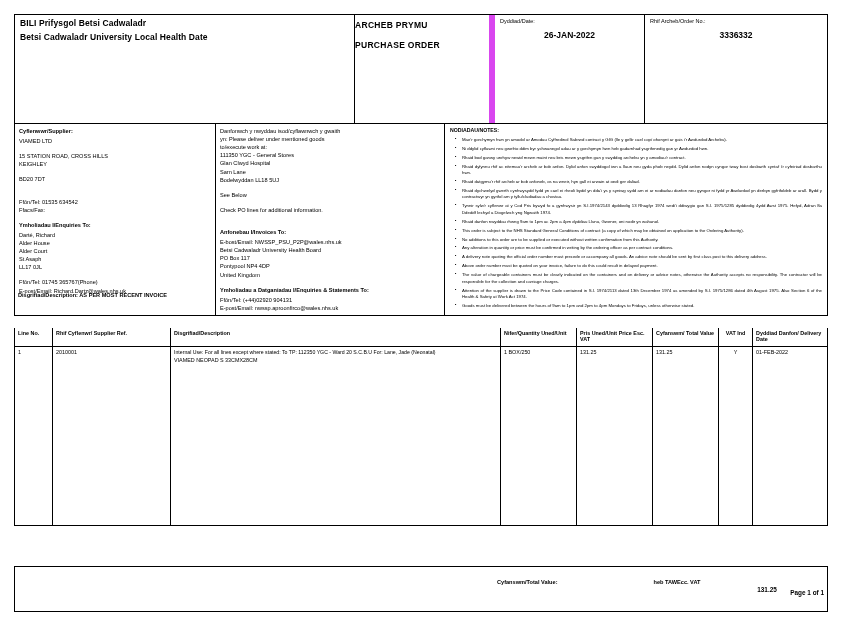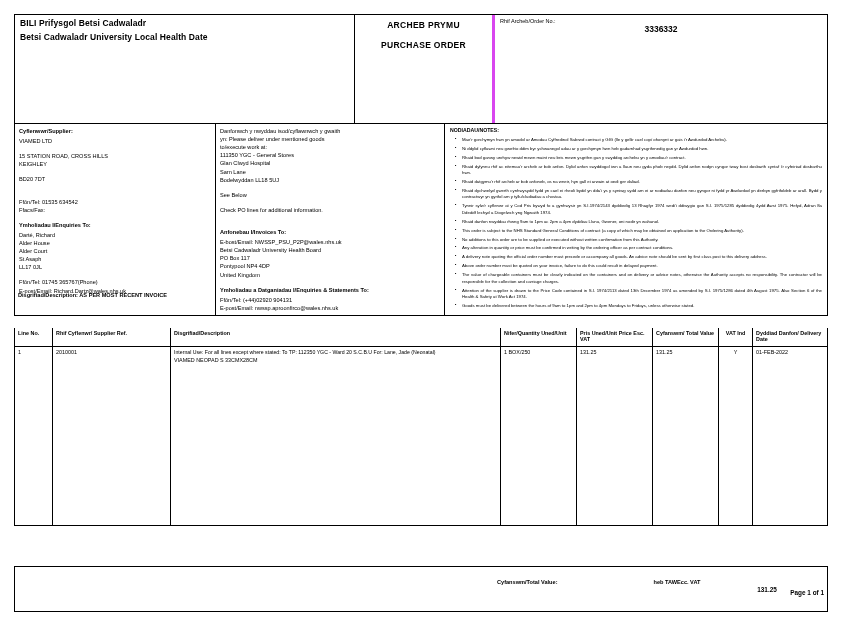--- a/index.html
+++ b/index.html
@@ -45,22 +45,21 @@
     margin-bottom: 4px;
   }
   .hdr-org .l2 {
     font-size: 8.5px;
     font-weight: bold;
     letter-spacing: .1px;
   }
   .hdr-title {
     width: 140px;
     box-sizing: border-box;
-    border-right: 3px solid #d946ef;
-    text-align: center;
+    border-right: 6px solid #d946ef;
     padding-top: 5px;
   }
   .hdr-title .t1 {
     font-size: 8.5px;
     font-weight: bold;
     letter-spacing: .3px;
   }
   .hdr-title .t2 {
     font-size: 8.5px;
     font-weight: bold;
@@ -76,21 +75,21 @@
   }
   .hdr-date .lbl { font-size: 5.5px; text-align: left; }
   .hdr-date .val { font-size: 8.5px; font-weight: bold; margin-top: 6px; }
   .hdr-order {
     flex: 1;
     box-sizing: border-box;
     padding: 3px 5px;
     text-align: center;
   }
   .hdr-order .lbl { font-size: 5.5px; text-align: left; }
-  .hdr-order .val { font-size: 8.5px; font-weight: bold; margin-top: 0; }
+  .hdr-order .val { font-size: 8.5px; font-weight: bold; margin-top: 6px; }
 
   
   .mid {
     display: flex;
     width: 814px;
     height: 192px;
     border: 1px solid #000;
     border-top: none;
     box-sizing: border-box;
   }
@@ -237,20 +236,24 @@
 <div class="page">
 
   <div class="header">
     <div class="hdr-org">
       <div class="l1">BILI Prifysgol Betsi Cadwaladr</div>
       <div class="l2">Betsi Cadwaladr University Local Health Date</div>
     </div>
     <div class="hdr-title">
       <div class="t1">ARCHEB PRYMU</div>
       <div class="t2">PURCHASE ORDER</div>
+    </div>
+    <div class="hdr-date">
+      <div class="lbl">Dyddiad/Date:</div>
+      <div class="val">26-JAN-2022</div>
     </div>
     <div class="hdr-order">
       <div class="lbl">Rhif Archeb/Order No.:</div>
       <div class="val">3336332</div>
     </div>
   </div>
 
   <div class="mid">
 
     <div class="mid-left">

